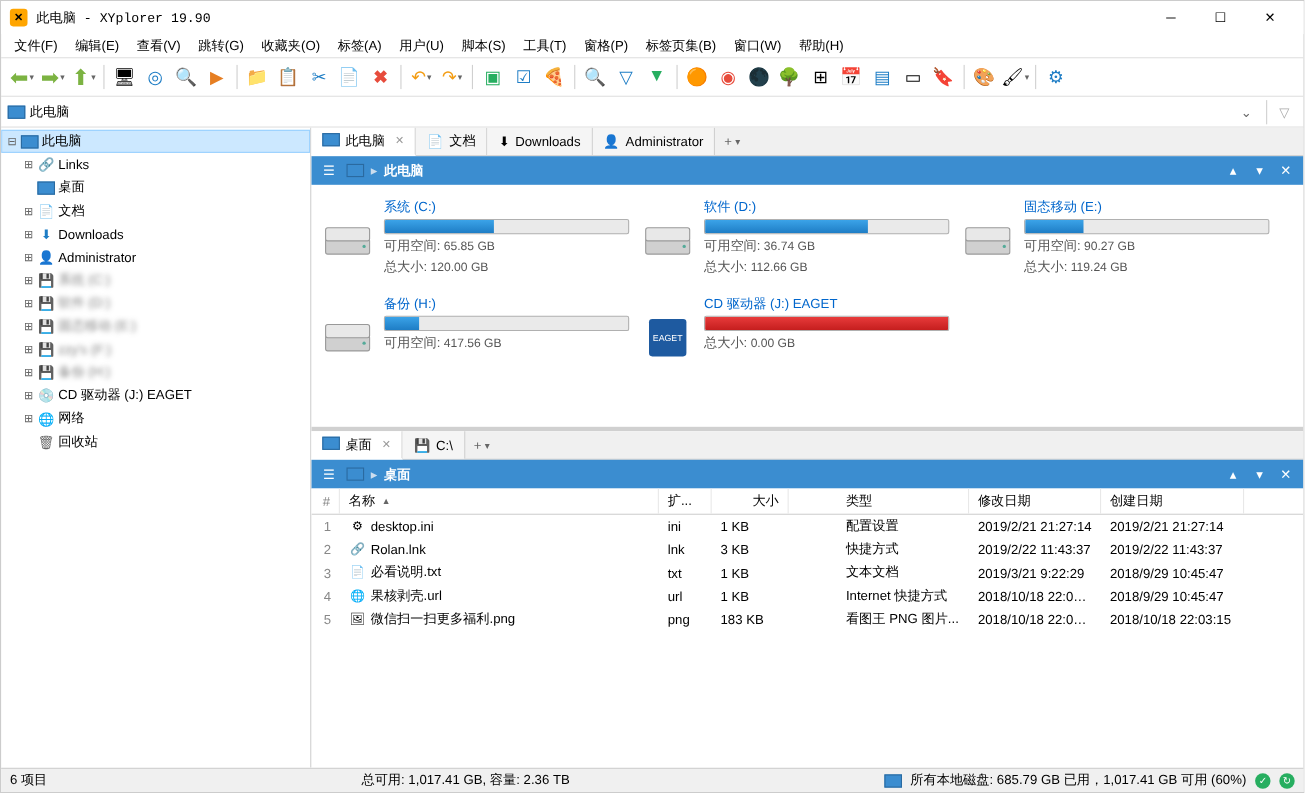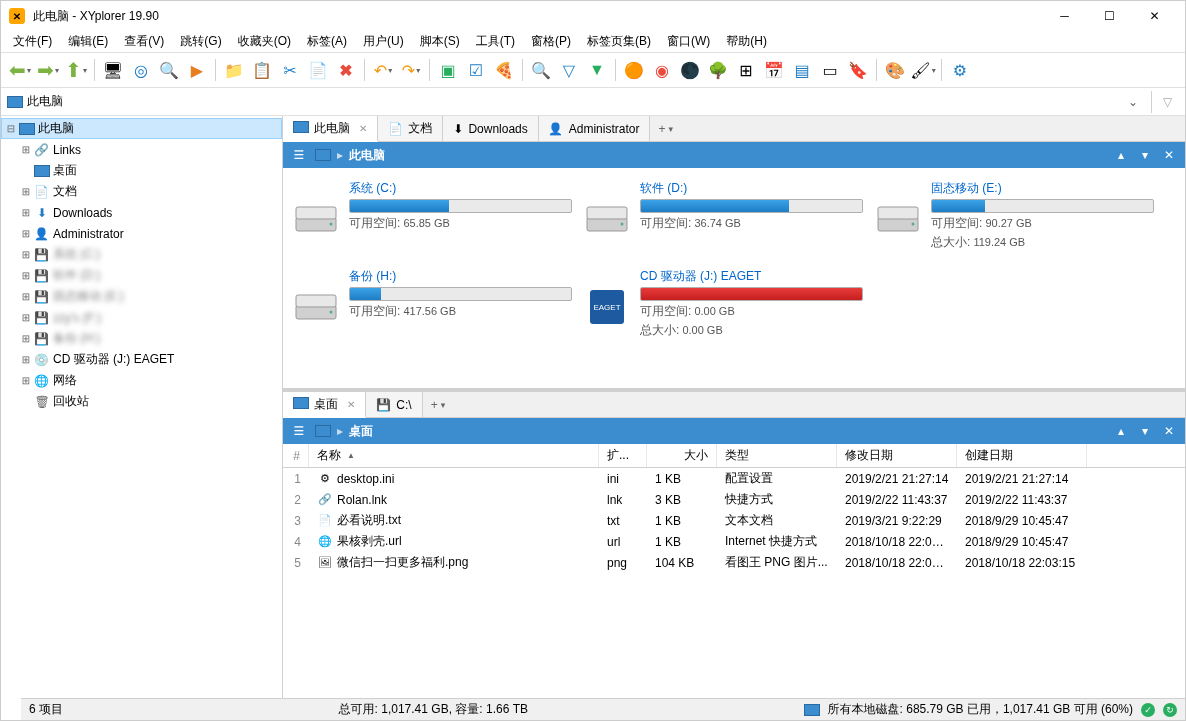--- a/index.html
+++ b/index.html
@@ -2,21 +2,21 @@
 <html><head>
 <meta charset="utf-8">
 <style>
 * { margin: 0; padding: 0; box-sizing: border-box; font-family: "Microsoft YaHei", "Segoe UI", sans-serif; font-size: 12px; }
 body { background: #fff; overflow: hidden; }
 .window { width: 1186px; height: 721px; border: 1px solid #ccc; display: flex; flex-direction: column; background: #fff; }
 
 
 .titlebar { height: 30px; display: flex; align-items: center; padding: 0 8px; background: #fff; }
 .titlebar .app-icon { width: 16px; height: 16px; background: #ffa500; border-radius: 3px; margin-right: 8px; display: flex; align-items: center; justify-content: center; color: #000; font-weight: bold; font-size: 10px; }
-.titlebar .title { flex: 1; font-size: 12px; }
+.titlebar .title { flex: 1; font-size: 12px; font-family: Liberation Mono, monospace; }
 .titlebar .win-btns { display: flex; }
 .titlebar .win-btn { width: 45px; height: 30px; display: flex; align-items: center; justify-content: center; cursor: pointer; }
 
 
 .menubar { height: 22px; display: flex; align-items: center; padding: 0 4px; border-bottom: 1px solid #e0e0e0; }
 .menubar .menu-item { padding: 2px 8px; cursor: pointer; }
 
 
 .toolbars { display: flex; align-items: center; padding: 4px 6px; gap: 2px; border-bottom: 1px solid #e0e0e0; flex-wrap: wrap; }
 .tb-btn { width: 26px; height: 26px; display: flex; align-items: center; justify-content: center; cursor: pointer; border-radius: 3px; font-size: 16px; position: relative; }
@@ -81,29 +81,29 @@
 
 
 .bottom-pane { border-top: 4px solid #d0d0d0; display: flex; flex-direction: column; height: 310px; }
 
 
 .filelist { flex: 1; overflow: auto; }
 .fl-header { display: flex; border-bottom: 1px solid #d0d0d0; background: #fff; height: 24px; align-items: center; }
 .fl-header .col { padding: 0 8px; border-right: 1px solid #e8e8e8; display: flex; align-items: center; height: 100%; cursor: pointer; }
 .col-num { width: 26px; text-align: right; justify-content: flex-end; color: #888; }
 .col-name { width: 290px; } .col-ext { width: 48px; } .col-size { width: 70px; text-align: left; justify-content: flex-end; }
-.col-type { width: 120px; } .col-mod { width: 120px; } .col-cre { width: 130px; }
+.col-type { width: 120px; margin-left: 44px; } .col-mod { width: 120px; } .col-cre { width: 130px; }
 .sort-arrow { font-size: 8px; margin-left: 6px; color: #666; }
 .fl-row { display: flex; height: 21px; align-items: center; }
 .fl-row .col { padding: 0 8px; overflow: hidden; white-space: nowrap; text-overflow: ellipsis; }
 .fl-row .col-name { display: flex; align-items: center; gap: 4px; }
 .file-ic { width: 16px; height: 16px; display: inline-flex; align-items: center; justify-content: center; font-size: 11px; }
 
 
-.statusbar { height: 22px; border-top: 1px solid #d0d0d0; background: #f0f0f0; display: flex; align-items: center; padding: 0 8px; gap: 10px; font-size: 11px; margin-left: 20px; }
+.statusbar { height: 22px; border-top: 1px solid #d0d0d0; background: #f0f0f0; display: flex; align-items: center; padding: 0 8px; gap: 10px; font-size: 11px; }
 .statusbar .sb-right { margin-left: auto; display: flex; gap: 8px; align-items: center; }
 .status-icon { width: 14px; height: 14px; border-radius: 50%; display: inline-flex; align-items: center; justify-content: center; color: #fff; font-size: 9px; }
 
 
 .ic-monitor { width: 16px; height: 12px; background: #3b8dd0; border: 1px solid #2a6aa0; display: inline-block; }
 .ic-drive-cd { background: #1e5aa0; color: #fff; font-size: 8px; padding: 2px; width: 34px; height: 34px; display: flex; align-items: center; justify-content: center; border-radius: 3px; }
 </style>
 </head>
 <body>
 
@@ -332,36 +332,38 @@
                 <rect x="2" y="4" width="40" height="12" rx="2" fill="#e8e8e8" stroke="#999"></rect>
                 <circle cx="37" cy="21" r="1.5" fill="#5a9"></circle>
               </svg>
             </div>
   <div class="drive-info">
     <div class="drive-name">系统 (C:)</div>
     <div class="drive-bar">
                 <div class="drive-bar-fill " style="width:45%"></div>
               </div>
     <div class="drive-stat"><span class="lbl">可用空间:</span> 65.85 GB</div>
+    <div class="drive-stat"><span class="lbl">总大小:</span> 120.00 GB</div>
   </div>
           </div>
           <div class="drive">
             <div class="drive-icon">
               <svg viewBox="0 0 44 32">
                 <rect x="2" y="14" width="40" height="14" rx="2" fill="#d0d0d0" stroke="#999"></rect>
                 <rect x="2" y="4" width="40" height="12" rx="2" fill="#e8e8e8" stroke="#999"></rect>
                 <circle cx="37" cy="21" r="1.5" fill="#5a9"></circle>
               </svg>
             </div>
   <div class="drive-info">
     <div class="drive-name">软件 (D:)</div>
     <div class="drive-bar">
                 <div class="drive-bar-fill " style="width:67%"></div>
               </div>
     <div class="drive-stat"><span class="lbl">可用空间:</span> 36.74 GB</div>
+    <div class="drive-stat"><span class="lbl">总大小:</span> 112.66 GB</div>
   </div>
           </div>
           <div class="drive">
             <div class="drive-icon">
               <svg viewBox="0 0 44 32">
                 <rect x="2" y="14" width="40" height="14" rx="2" fill="#d0d0d0" stroke="#999"></rect>
                 <rect x="2" y="4" width="40" height="12" rx="2" fill="#e8e8e8" stroke="#999"></rect>
                 <circle cx="37" cy="21" r="1.5" fill="#5a9"></circle>
               </svg>
             </div>
@@ -392,21 +394,20 @@
           </div>
           <div class="drive">
             <div class="drive-icon">
               <div class="ic-drive-cd">EAGET</div>
             </div>
   <div class="drive-info">
     <div class="drive-name">CD 驱动器 (J:) EAGET</div>
     <div class="drive-bar">
                 <div class="drive-bar-fill full" style="width:100%"></div>
               </div>
-    <div class="drive-stat"><span class="lbl">可用空间:</span> 0.00 GB</div>
     <div class="drive-stat"><span class="lbl">总大小:</span> 0.00 GB</div>
   </div>
           </div>
       </div>
 
       <div class="bottom-pane">
         <div class="tabstrip" id="bottomtabs">
             <div class="tab active">
               <span><span class="ic-monitor"></span></span>
               <span>桌面</span>
@@ -477,34 +478,34 @@
   <div class="col col-ext">url</div>
   <div class="col col-size">1 KB</div>
   <div class="col col-type">Internet 快捷方式</div>
   <div class="col col-mod">2018/10/18 22:04:02</div>
   <div class="col col-cre">2018/9/29 10:45:47</div>
               </div>
               <div class="fl-row">
                 <div class="col col-num">5</div>
   <div class="col col-name"><span class="file-ic">🖼</span>微信扫一扫更多福利.png</div>
   <div class="col col-ext">png</div>
-  <div class="col col-size">104 KB</div>
+  <div class="col col-size">183 KB</div>
   <div class="col col-type">看图王 PNG 图片...</div>
   <div class="col col-mod">2018/10/18 22:03:15</div>
   <div class="col col-cre">2018/10/18 22:03:15</div>
               </div>
             </div>
         </div>
       </div>
     </div>
   </div>
 
   <div class="statusbar">
     <span>6 项目</span>
-    <span style="margin-left:auto">总可用: 1,017.41 GB, 容量: 1.66 TB</span>
+    <span style="margin-left:auto">总可用: 1,017.41 GB, 容量: 2.36 TB</span>
     <div class="sb-right">
       <span class="ic-monitor"></span>
       <span>所有本地磁盘: 685.79 GB 已用，1,017.41 GB 可用 (60%)</span>
       <span class="status-icon" style="background:#27ae60">✓</span>
       <span class="status-icon" style="background:#27ae60">↻</span>
     </div>
   </div>
 </div>
 
 </body></html>

